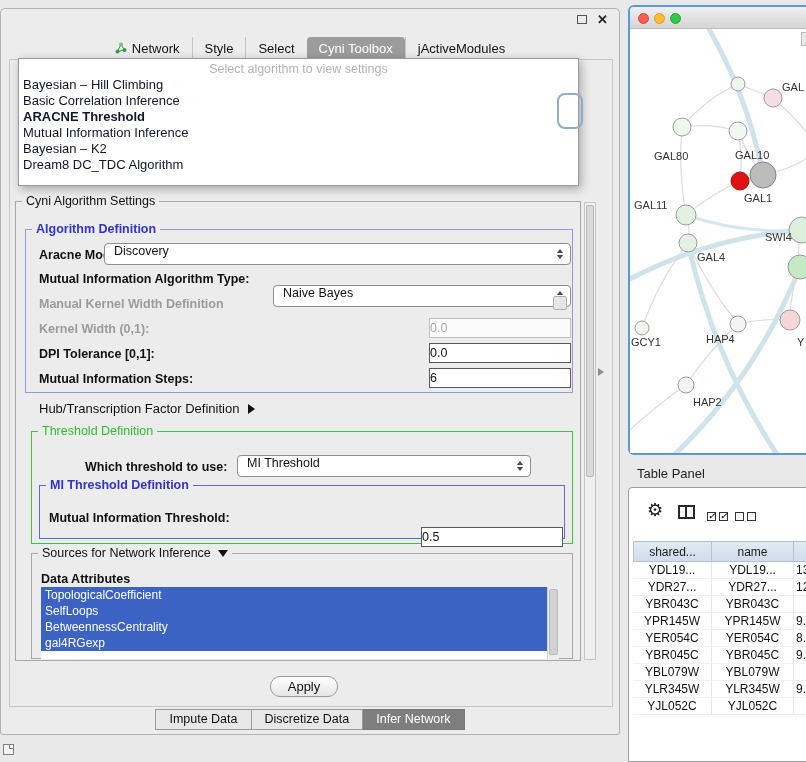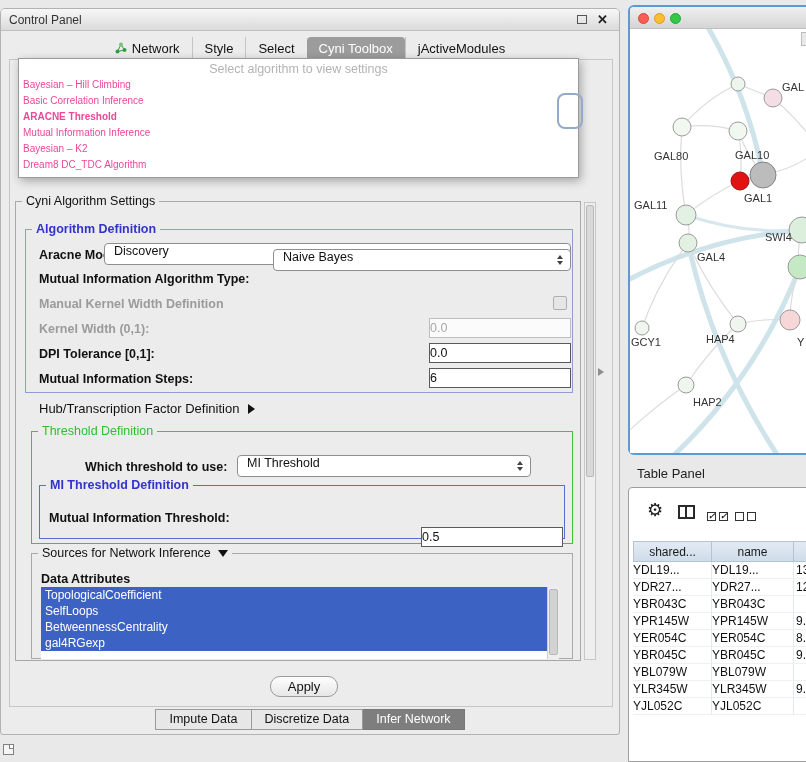--- a/index.html
+++ b/index.html
@@ -20,23 +20,23 @@
   .cp-tab{height:22px;display:flex;align-items:center;gap:5px;padding:0 12px;font-size:13px;
       border-left:1px solid #c4c4c4;cursor:default;white-space:nowrap}
   .cp-tab:first-child{border-left:none}
   .cp-tab.active{background:#9c9c9c;color:#fff;border-radius:4px 4px 0 0;border-left:none}
   .net-ic{width:12px;height:12px}
 
   .content-outline{position:absolute;left:8px;top:50px;width:604px;height:648px;border:1px solid #c6c6c6}
 
   
   .popup{position:absolute;left:17px;top:49px;width:561px;background:#fff;border:1px solid #9a9a9a;
-      box-shadow:2px 3px 9px rgba(0,0,0,.30);z-index:20;padding-bottom:4px}
+      box-shadow:2px 3px 9px rgba(0,0,0,.30);z-index:20;padding-bottom:12px}
   .popup .ph{margin-top:2px;height:16px;line-height:16px;text-align:center;color:#b3b3b3;font-size:12.5px}
-  .popup .opt{height:16px;line-height:16px;padding-left:4px;font-size:10px;color:#ec4899;white-space:nowrap}
+  .popup .opt{height:16px;line-height:16px;padding-left:4px;font-size:13px;color:#0f172a;white-space:nowrap}
   .popup .opt.sel{font-weight:bold}
   .combo-frag{position:absolute;left:556px;top:84px;width:26px;height:36px;border:2px solid #93aac9;
       border-radius:8px;z-index:21;background:transparent}
 
   
   .group{position:absolute;border:1px solid #a8a8a8}
   .group .glabel{position:absolute;top:-8px;left:6px;background:#ececec;padding:0 4px;font-size:12.5px;white-space:nowrap}
   .g-algo{border-color:#8f9cd8}
   .g-thr{border-color:#3fc43f}
   .g-mi{border-color:#5b6bd5}
@@ -112,33 +112,30 @@
   .chkpair{position:absolute;top:19px}
   .cbx{position:relative;display:inline-block;width:9px;height:9px;border:1px solid #333;margin-right:3px;background:#fff}
   .cbx.c::after{content:"✓";position:absolute;left:0;top:-2px;font-size:9px;font-weight:bold;color:#222}
   .thead{position:absolute;left:4px;top:53px;display:flex}
   .th{height:21px;line-height:20px;font-size:12px;text-align:center;color:#1a1a1a;
       background:linear-gradient(#e2ebf4,#cfdcea);border:1px solid #b6c2d0;border-left:none;overflow:hidden;white-space:nowrap}
   .th:first-child{border-left:1px solid #b6c2d0}
   .th.c0{width:79px}.th.c1{width:82px}.th.c2{width:21px}
   .tbody{position:absolute;left:4px;top:74px;width:182px;overflow:hidden}
   .trow{display:flex;height:17px}
-  .tcell{height:17px;line-height:17px;font-size:12px;border-right:1px solid #e4e9ef;
+  .tcell{height:17px;line-height:17px;font-size:12px;text-align:center;border-right:1px solid #e4e9ef;
       border-bottom:1px solid #eef1f4;overflow:hidden;white-space:nowrap}
   .tcell.c0{width:79px}.tcell.c1{width:82px}.tcell.c2{width:21px;text-align:left;padding-left:2px}
 </style>
 </head>
 <body>
 
 <div id="root">
 
   <div class="cp">
-    <div class="cp-title">
-      <span>Control Panel</span>
-    </div>
     <span class="cp-float"></span>
     <span class="cp-close">✕</span>
 
     <div class="cp-tabs">
       <div class="cp-tab">
         <svg class="net-ic" viewBox="0 0 12 12">
           <path d="M2.5 9.5 L6 2.5 L9.5 8 Z" fill="none" stroke="#2f9e44" stroke-width="1"></path>
           <circle cx="2.5" cy="9.5" r="2" fill="#2f9e44"></circle>
             <circle cx="6" cy="2.5" r="2" fill="#74c476"></circle>
             <circle cx="9.5" cy="8" r="2" fill="#2f9e44"></circle>
@@ -172,21 +169,21 @@
     <div class="lab" style="left:38px;top:238px">Aracne Mode:</div>
     <div class="combo" style="left:103px;top:234px;width:467px">
       <span>Discovery</span>
       <span class="spin">
           <i class="up"></i>
           <i class="dn"></i>
         </span>
     </div>
 
     <div class="lab" style="left:38px;top:262px">Mutual Information Algorithm Type:</div>
-    <div class="combo" style="left:272px;top:240px;width:298px">
+    <div class="combo" style="left:272px;top:276px;width:298px">
       <span>Naive Bayes</span>
       <span class="spin">
           <i class="up"></i>
           <i class="dn"></i>
         </span>
     </div>
 
     <div class="lab dis" style="left:38px;top:287px">Manual Kernel Width Definition</div>
     <div class="chk" style="left:552px;top:287px"></div>
 

